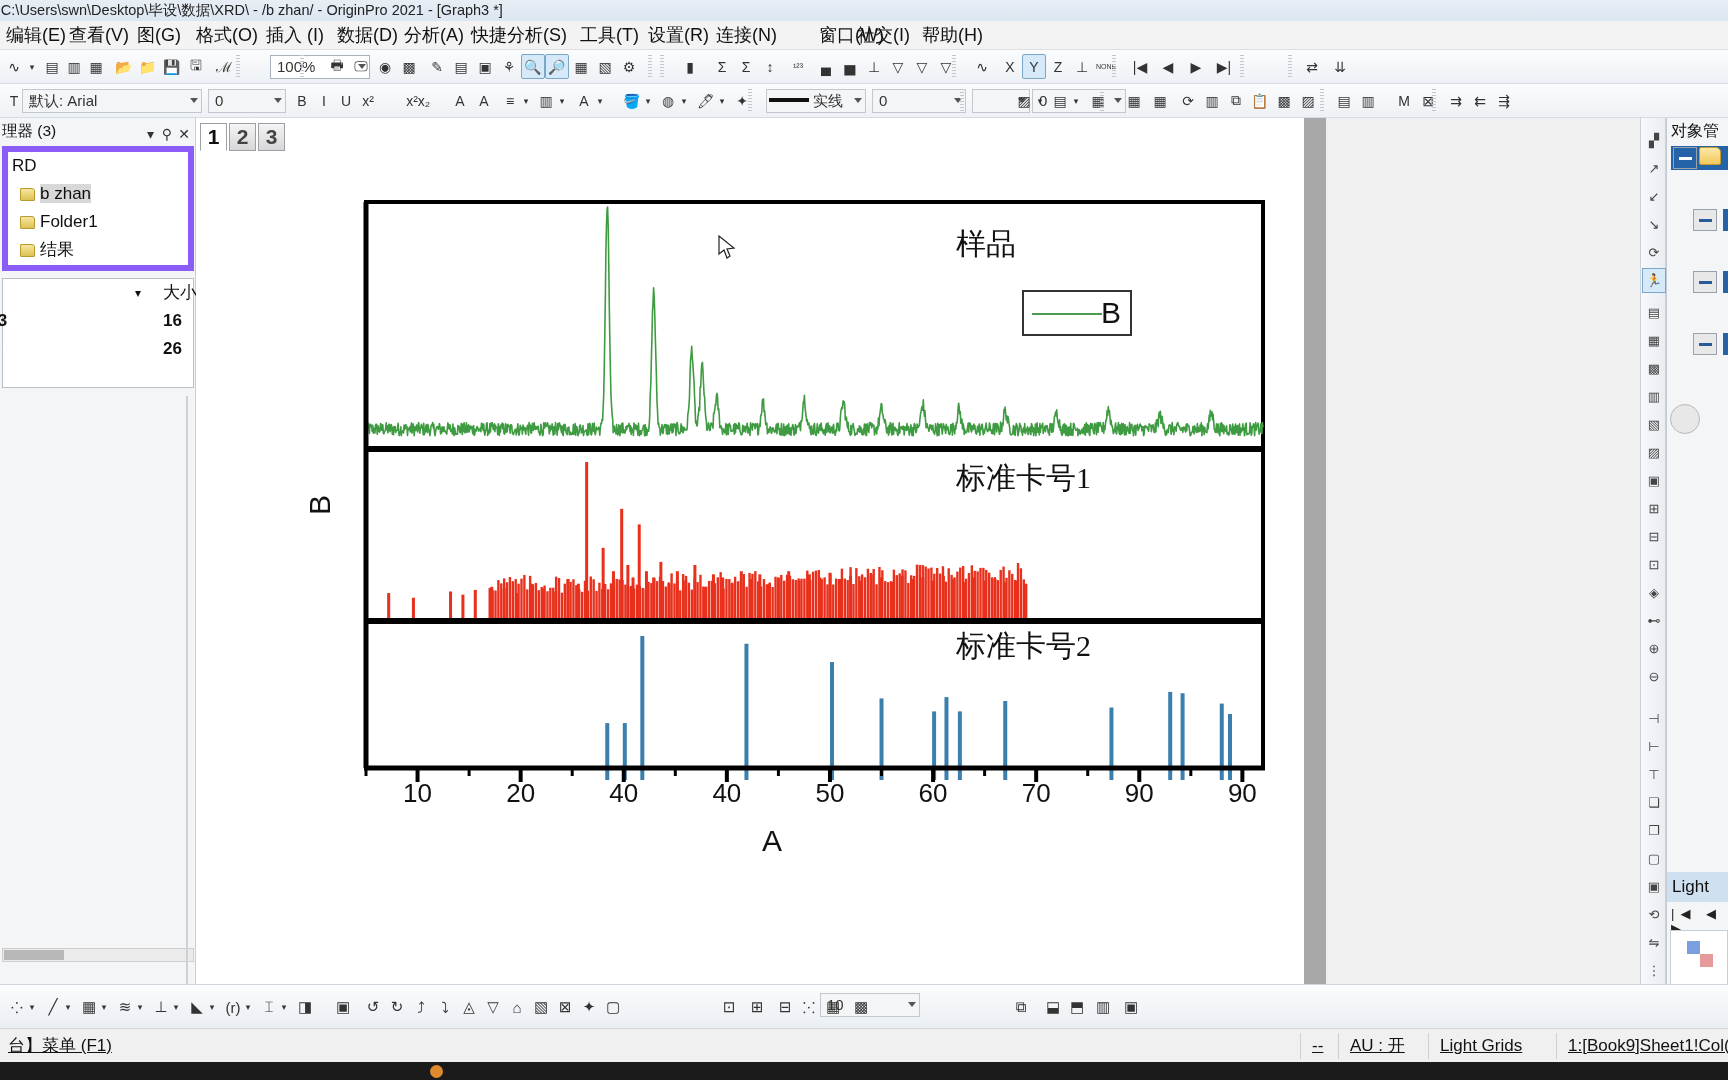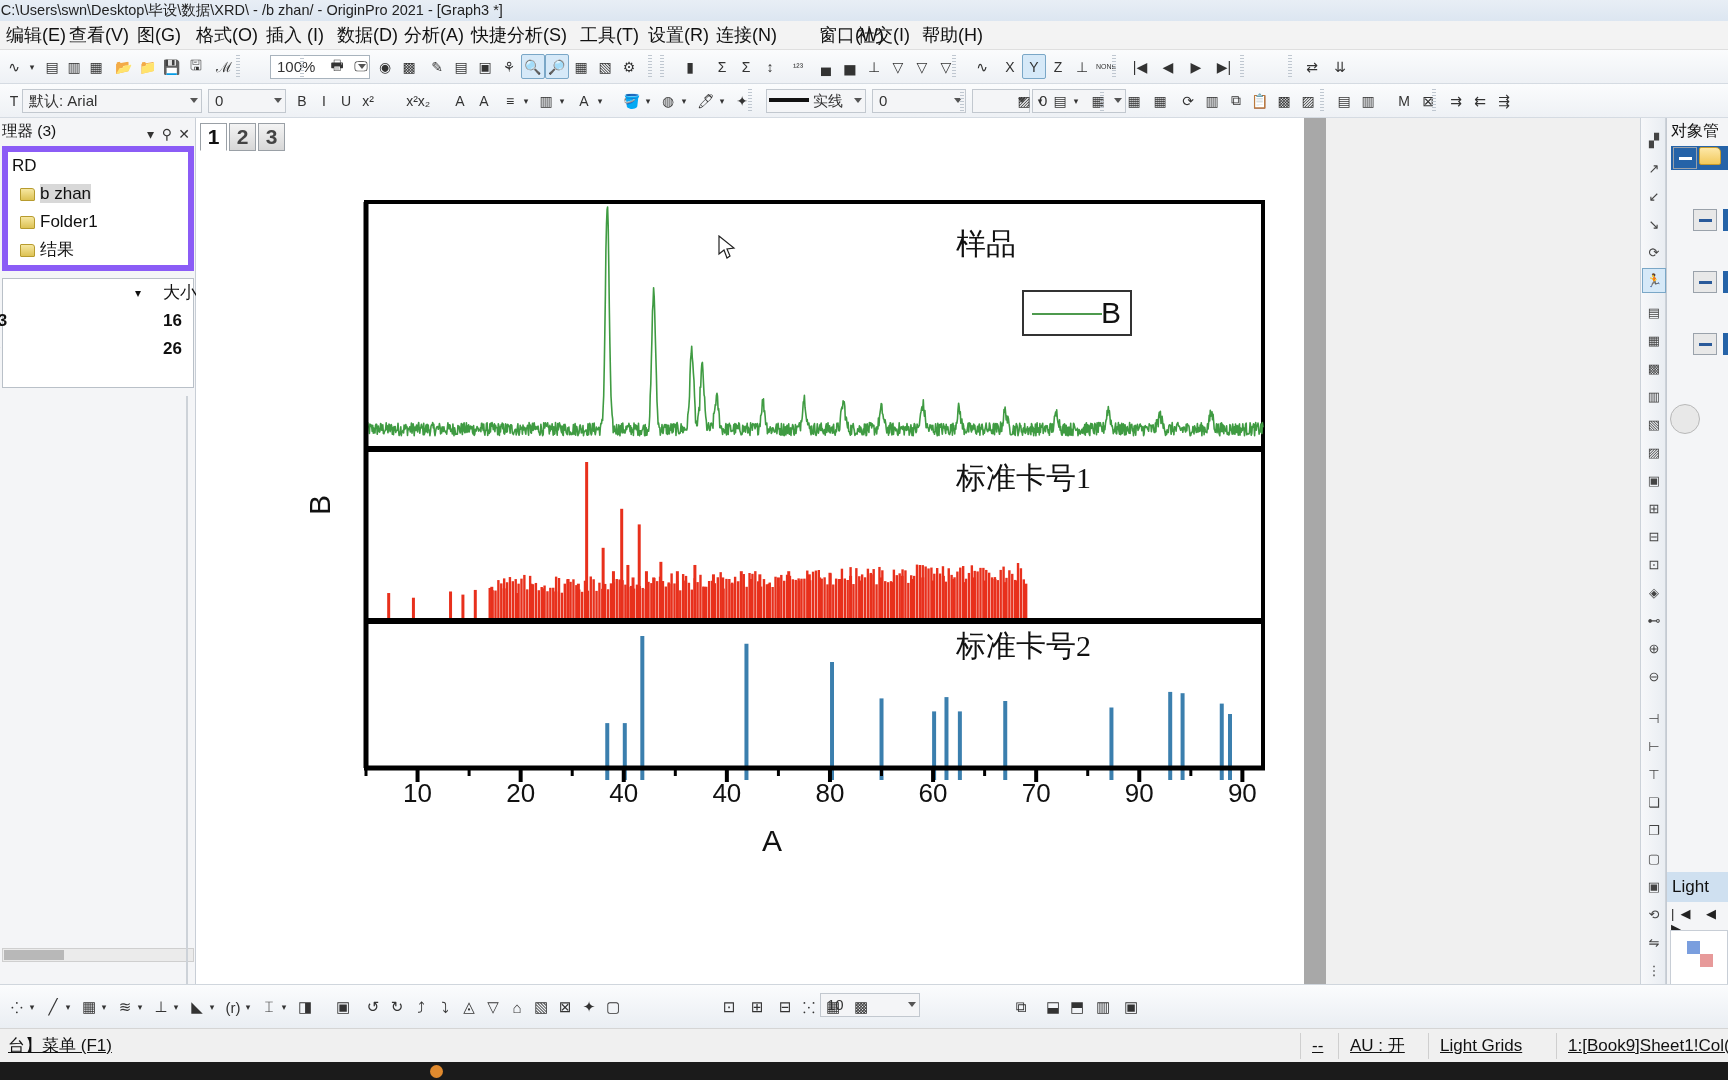--- a/index.html
+++ b/index.html
@@ -721,21 +721,21 @@
       <div class="yaxislabel" style="left:104px; top:370px; width:40px; text-align:center;">B</div>
       
       <div class="xaxislabel" style="left:566px; top:706px;">A</div>
 
       
       <div id="xticks">
           <div class="tick-label" style="left: 221.552px; top: 660px;">10</div>
           <div class="tick-label" style="left: 324.655px; top: 660px;">20</div>
           <div class="tick-label" style="left: 427.759px; top: 660px;">40</div>
           <div class="tick-label" style="left: 530.862px; top: 660px;">40</div>
-          <div class="tick-label" style="left: 633.966px; top: 660px;">80</div>
+          <div class="tick-label" style="left: 633.966px; top: 660px;">50</div>
           <div class="tick-label" style="left: 737.069px; top: 660px;">60</div>
           <div class="tick-label" style="left: 840.172px; top: 660px;">70</div>
           <div class="tick-label" style="left: 943.276px; top: 660px;">90</div>
           <div class="tick-label" style="left: 1046.38px; top: 660px;">90</div>
         </div>
 
       
       <svg class="cursor-arrow" style="left:522px; top:117px;" viewBox="0 0 20 26">
         <polygon points="1,1 1,19 6,15 9,23 12,21 9,14 16,13" fill="#ffffff" stroke="#222" stroke-width="1.2"></polygon>
       </svg>

